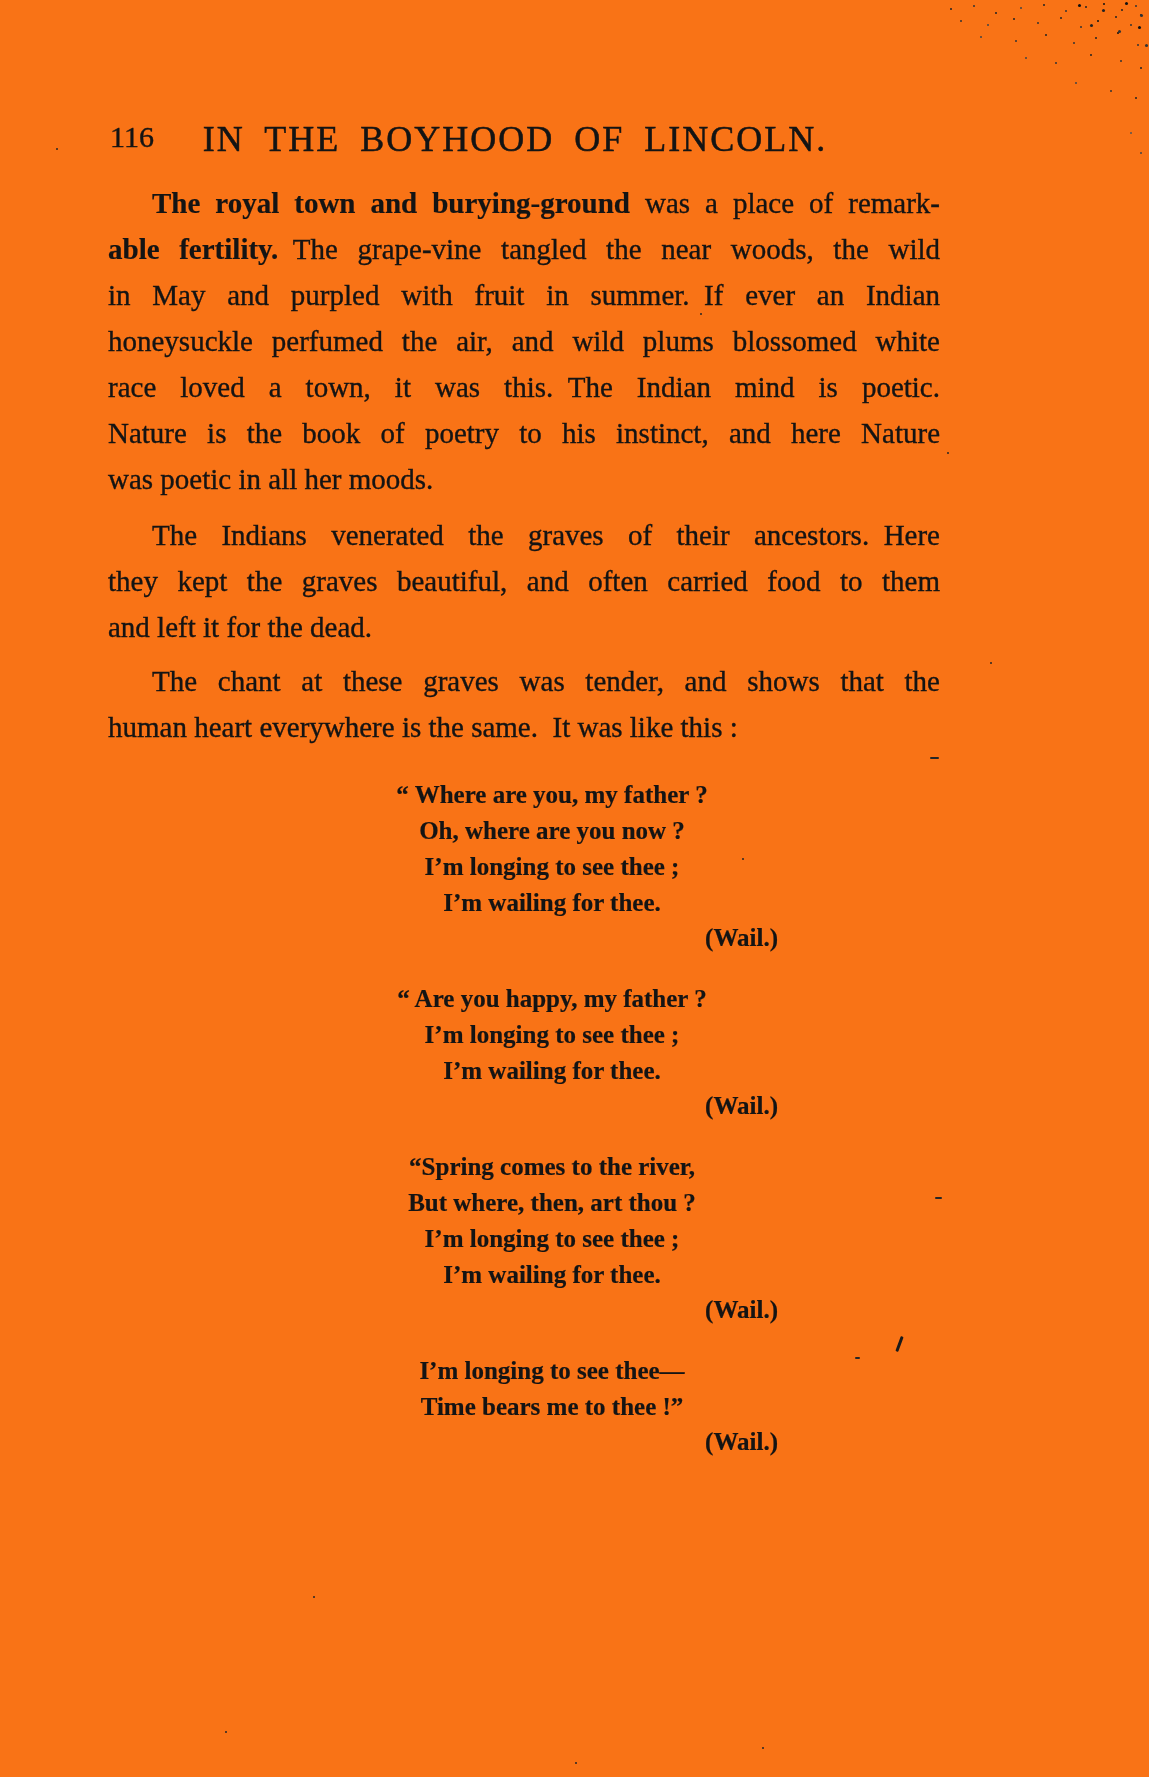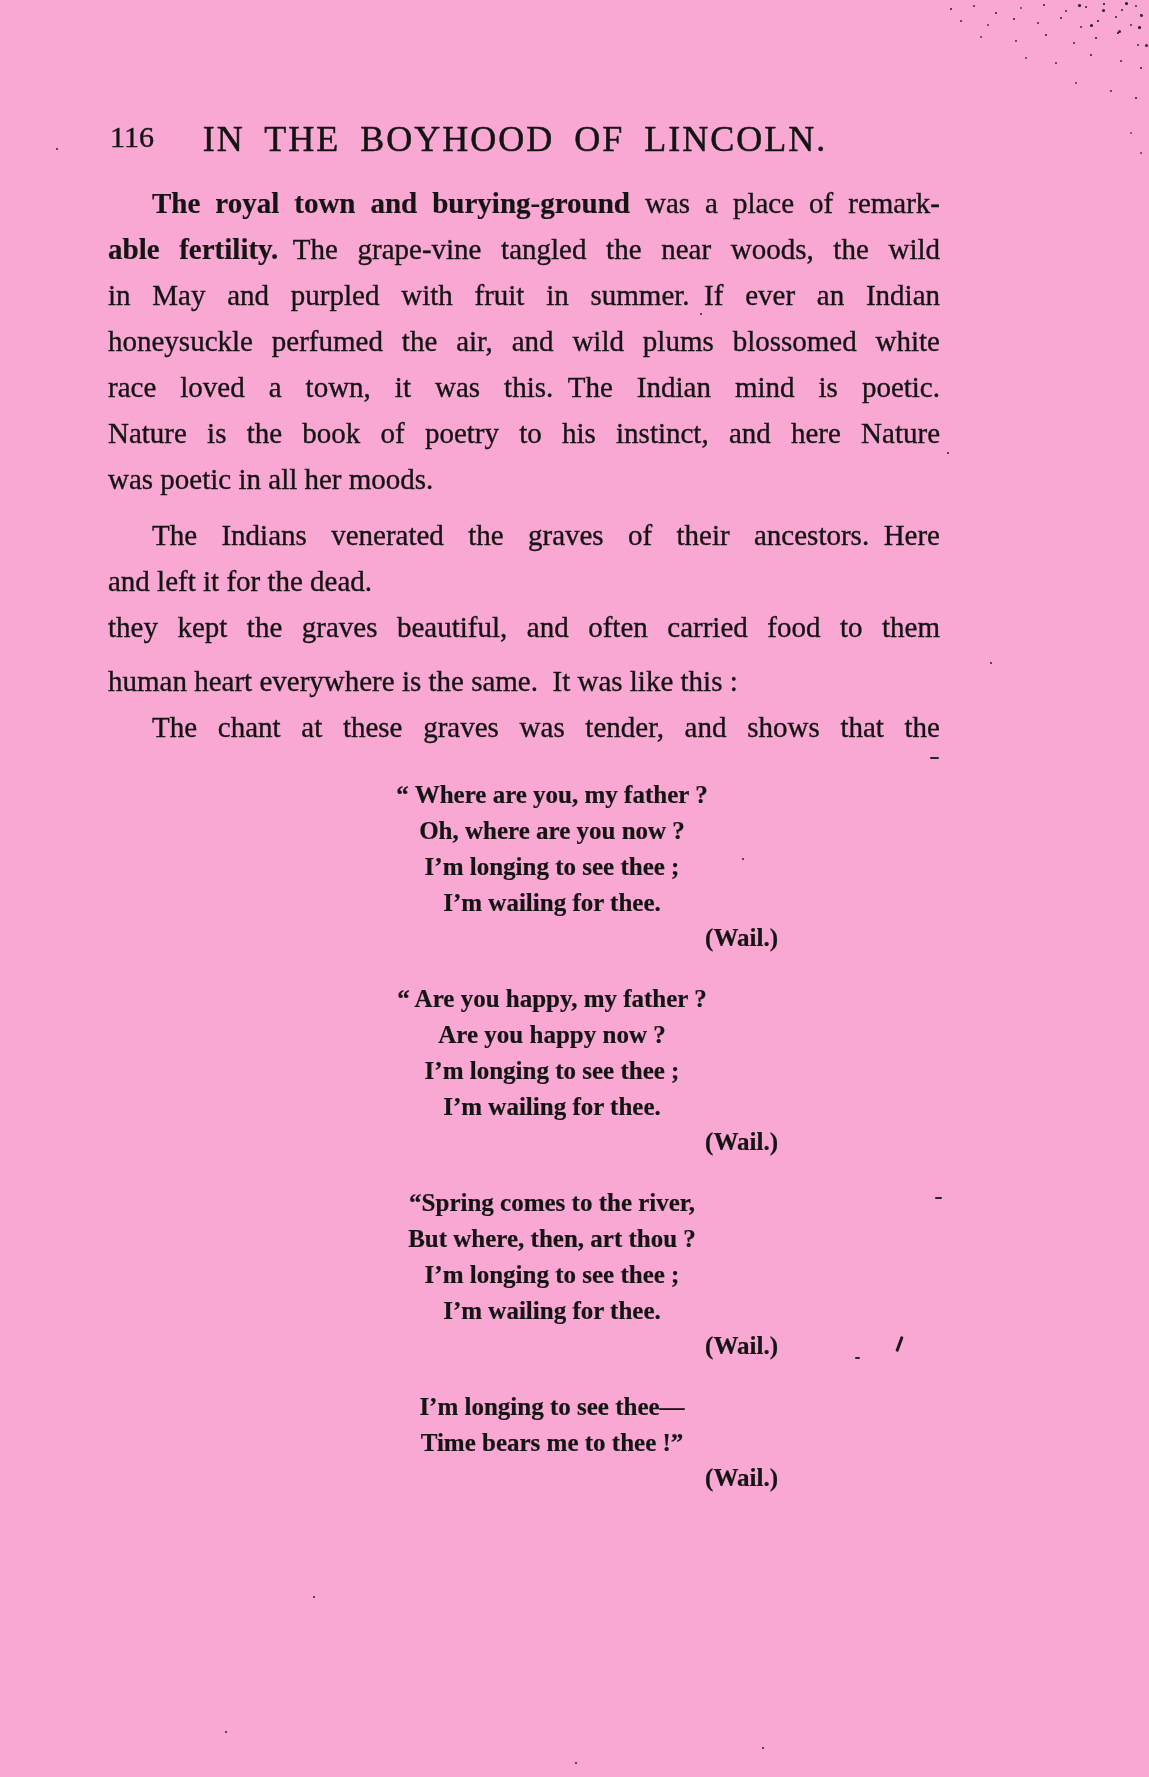--- a/index.html
+++ b/index.html
@@ -1,19 +1,19 @@
 <!DOCTYPE html>
 <html><head>
 <meta charset="utf-8">
 <style>
   html,body{margin:0;padding:0;background:#ffffff;}
   .page{
     position:relative;
     width:1149px;height:1777px;
-    background:#f9a8d4;
+    background:#f97316;
     overflow:hidden;
     font-family:"Liberation Serif","DejaVu Serif",serif;
     color:#141414;
   }
   
   .header{position:absolute;top:116px;left:108px;width:832px;height:40px;}
   .page-num{position:absolute;left:2px;top:4px;font-size:30px;line-height:34px;-webkit-text-stroke:0.4px currentColor;}
   .running-title{
     text-align:center;font-size:36px;line-height:34px;padding-top:6px;
     letter-spacing:2px;word-spacing:9px;position:relative;left:-9px;
@@ -73,42 +73,41 @@
       <div class="pline j"><span class="heavy">able fertility.</span><span> The grape-vine tangled the near woods, the wild</span></div>
       <div class="pline j">in May and purpled with fruit in summer. If ever an Indian</div>
       <div class="pline j">honeysuckle perfumed the air, and wild plums blossomed white</div>
       <div class="pline j">race loved a town, it was this. The Indian mind is poetic.</div>
       <div class="pline j">Nature is the book of poetry to his instinct, and here Nature</div>
       <div class="pline last">was poetic in all her moods.</div>
     </div>
 
     <div class="para para-2">
       <div class="pline j indent">The Indians venerated the graves of their ancestors. Here</div>
+      <div class="pline j">they kept the graves beautiful, and often carried food to them</div>
       <div class="pline last">and left it for the dead.</div>
-      <div class="pline j">they kept the graves beautiful, and often carried food to them</div>
     </div>
 
     <div class="para para-3">
+      <div class="pline j indent">The chant at these graves was tender, and shows that the</div>
       <div class="pline last">human heart everywhere is the same. It was like this :</div>
-      <div class="pline j indent">The chant at these graves was tender, and shows that the</div>
     </div>
 
     <div class="stanzas">
 
       <div class="stanza">
         <div class="vline">“ Where are you, my father ?</div>
         <div class="vline">Oh, where are you now ?</div>
         <div class="vline">I’m longing to see thee ;</div>
         <div class="vline">I’m wailing for thee.</div>
         <div class="wail">(Wail.)</div>
       </div>
 
       <div class="stanza">
         <div class="vline">“ Are you happy, my father ?</div>
-        <div class="vline">Are you happy now ?</div>
         <div class="vline">I’m longing to see thee ;</div>
         <div class="vline">I’m wailing for thee.</div>
         <div class="wail">(Wail.)</div>
       </div>
 
       <div class="stanza">
         <div class="vline">“Spring comes to the river,</div>
         <div class="vline">But where, then, art thou ?</div>
         <div class="vline">I’m longing to see thee ;</div>
         <div class="vline">I’m wailing for thee.</div>

